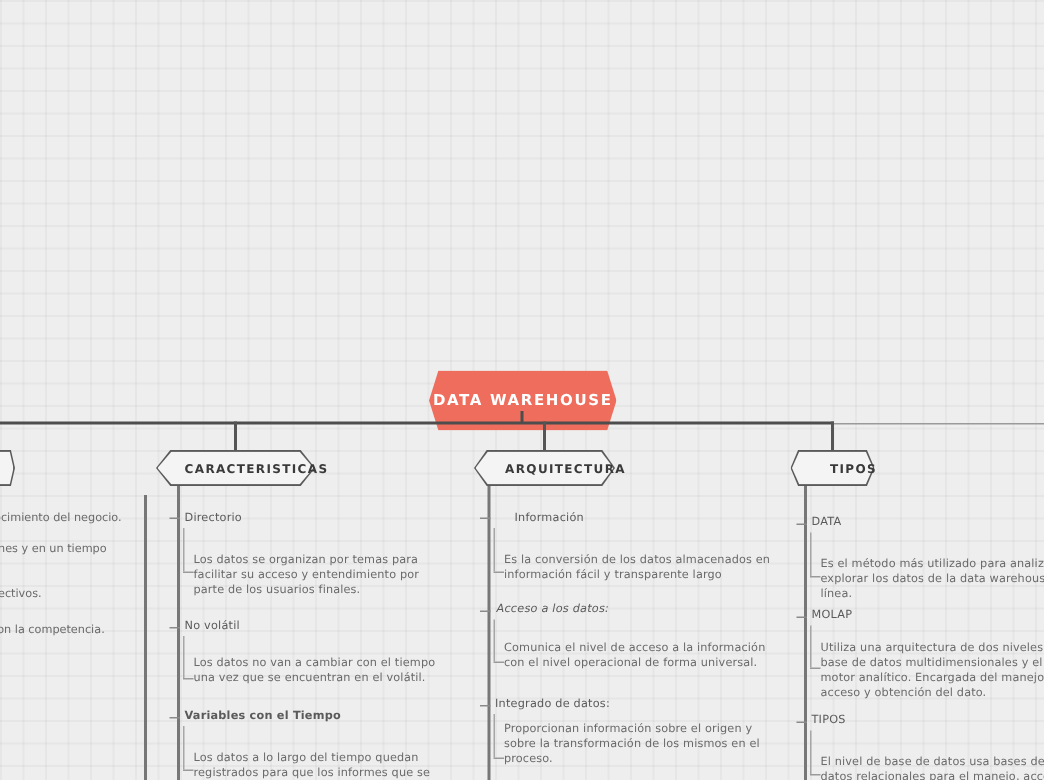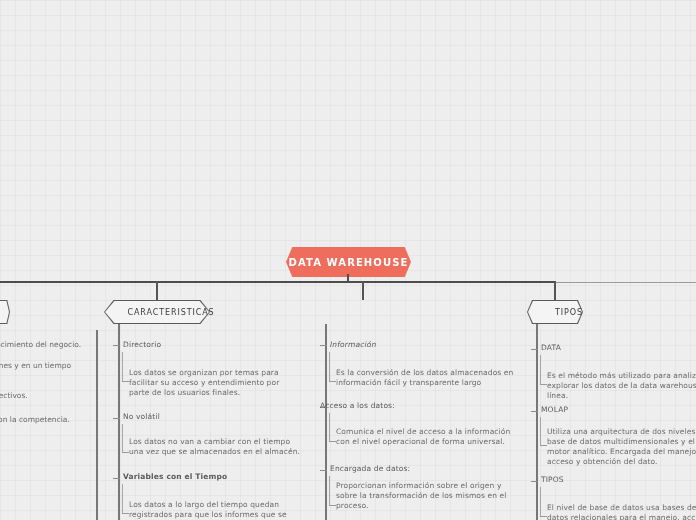--- a/index.html
+++ b/index.html
@@ -82,21 +82,21 @@
     position: absolute;
     left: 1px; top: 1px; right: 1px; bottom: 1px;
     background: #f4f4f4;
     -webkit-clip-path: polygon(9% 0%, 91% 0%, 100% 50%, 91% 100%, 9% 100%, 0% 50%);
     clip-path: polygon(9% 0%, 91% 0%, 100% 50%, 91% 100%, 9% 100%, 0% 50%);
   }
   .hex-node .hex-label {
     position: relative;
     z-index: 2;
     font-size: 8px;
-    font-weight: normal;
+    font-weight: bold;
     letter-spacing: 0.9px;
     color: #3a3a3a;
     white-space: nowrap;
     margin-left: 28px;
   }
 
   
   .subcol {
     position: absolute;
   }
@@ -169,21 +169,21 @@
   <div class="clip-hex" style="left:-20px; top:300px;">
     <div style="position:absolute; left:0; top:0; width:30px; height:24px; background:#5a5a5a;
                 -webkit-clip-path: polygon(9% 0%, 91% 0%, 100% 50%, 91% 100%, 9% 100%, 0% 50%);
                 clip-path: polygon(9% 0%, 91% 0%, 100% 50%, 91% 100%, 9% 100%, 0% 50%);"></div>
     <div style="position:absolute; left:1px; top:1px; width:28px; height:22px; background:#f4f4f4;
                 -webkit-clip-path: polygon(9% 0%, 91% 0%, 100% 50%, 91% 100%, 9% 100%, 0% 50%);
                 clip-path: polygon(9% 0%, 91% 0%, 100% 50%, 91% 100%, 9% 100%, 0% 50%);"></div>
   </div>
   <div class="sub-vline" style="left:96px; top:330px; height:190px; width:2px; background:#777;"></div>
 
-  <div class="root-node" style="left:286px; top:247px; width:125px; height:30px;">
+  <div class="root-node" style="left:286px; top:247px; width:125px; height:40px;">
     <span>DATA WAREHOUSE</span>
   </div>
 
   <div class="trunk-v" style="left:347px; top:274px; height:8px;"></div>
 
   <div class="trunk-h" style="left:0px; top:281px; width:556px;"></div>
 
   <div class="trunk-h-fade" style="left:556px; top:282px; width:140px;"></div>
 
   <div class="branch-v" style="left:156px; top:281px; height:19px;"></div>
@@ -205,55 +205,60 @@
       <div class="sub-vline" style="left:122px; top:352px; height:29px;"></div>
       <div class="desc-tick" style="left:122px; top:381px;"></div>
       <div class="sub-desc" style="left:129px; top:368px; width:172px;">Los datos se organizan por temas para facilitar su acceso y entendimiento por parte de los usuarios finales.</div>
     </div>
 
     <div class="sub-item" style="left:0; top:0;">
       <div class="sub-tick" style="left:113px; top:418px;"></div>
       <div class="sub-title" style="left:123px; top:412px;">No volátil</div>
       <div class="sub-vline" style="left:122px; top:424px; height:28px;"></div>
       <div class="desc-tick" style="left:122px; top:452px;"></div>
-      <div class="sub-desc" style="left:129px; top:437px; width:172px;">Los datos no van a cambiar con el tiempo una vez que se almacenados en el almacén.</div>
+      <div class="sub-desc" style="left:129px; top:437px; width:172px;">Los datos no van a cambiar con el tiempo una vez que se encuentran en el volátil.</div>
     </div>
 
     <div class="sub-item" style="left:0; top:0;">
       <div class="sub-tick" style="left:113px; top:478px;"></div>
       <div class="sub-title" style="left:123px; top:472px;font-weight:bold;">Variables con el Tiempo</div>
       <div class="sub-vline" style="left:122px; top:484px; height:29px;"></div>
       <div class="desc-tick" style="left:122px; top:513px;"></div>
       <div class="sub-desc" style="left:129px; top:500px; width:172px;">Los datos a lo largo del tiempo quedan registrados para que los informes que se puedan generar reflejen esas variaciones</div>
     </div>
   </div>
 
+  <div class="hex-node" style="left:316px; top:300px; width:94px;">
+    <div class="hex-fill"></div>
+    <div class="hex-inner"></div>
+    <span class="hex-label">ARQUITECTURA</span>
+  </div>
   <div class="sub-vline" style="left:325px; top:324px; height:196px; width:2px; background:#777;"></div>
 
   <div class="subcol" style="left:0; top:0;">
 
     <div class="sub-item" style="left:0; top:0;">
       <div class="sub-tick" style="left:320px; top:345px;"></div>
-      <div class="sub-title" style="left:330px; top:340px;font-style:italic;">Información</div>
+      <div class="sub-title" style="left:343px; top:340px;">Información</div>
       <div class="sub-vline" style="left:329px; top:352px; height:29px;"></div>
       <div class="desc-tick" style="left:329px; top:381px;"></div>
       <div class="sub-desc" style="left:336px; top:368px; width:180px;">Es la conversión de los datos almacenados en información fácil y transparente largo</div>
     </div>
 
     <div class="sub-item" style="left:0; top:0;">
       <div class="sub-tick" style="left:320px; top:407px;"></div>
-      <div class="sub-title" style="left:320px; top:401px;">Acceso a los datos:</div>
+      <div class="sub-title" style="left:331px; top:401px;font-style:italic;">Acceso a los datos:</div>
       <div class="sub-vline" style="left:329px; top:413px; height:28px;"></div>
       <div class="desc-tick" style="left:329px; top:441px;"></div>
       <div class="sub-desc" style="left:336px; top:427px; width:180px;">Comunica el nivel de acceso a la información con el nivel operacional de forma universal.</div>
     </div>
 
     <div class="sub-item" style="left:0; top:0;">
       <div class="sub-tick" style="left:320px; top:470px;"></div>
-      <div class="sub-title" style="left:330px; top:464px;">Encargada de datos:</div>
+      <div class="sub-title" style="left:330px; top:464px;">Integrado de datos:</div>
       <div class="sub-vline" style="left:329px; top:476px; height:29px;"></div>
       <div class="desc-tick" style="left:329px; top:505px;"></div>
       <div class="sub-desc" style="left:336px; top:481px; width:180px;">Proporcionan información sobre el origen y sobre la transformación de los mismos en el proceso.</div>
     </div>
   </div>
 
   <div class="hex-node" style="left:527px; top:300px; width:56px;">
     <div class="hex-fill"></div>
     <div class="hex-inner"></div>
     <span class="hex-label">TIPOS</span>

